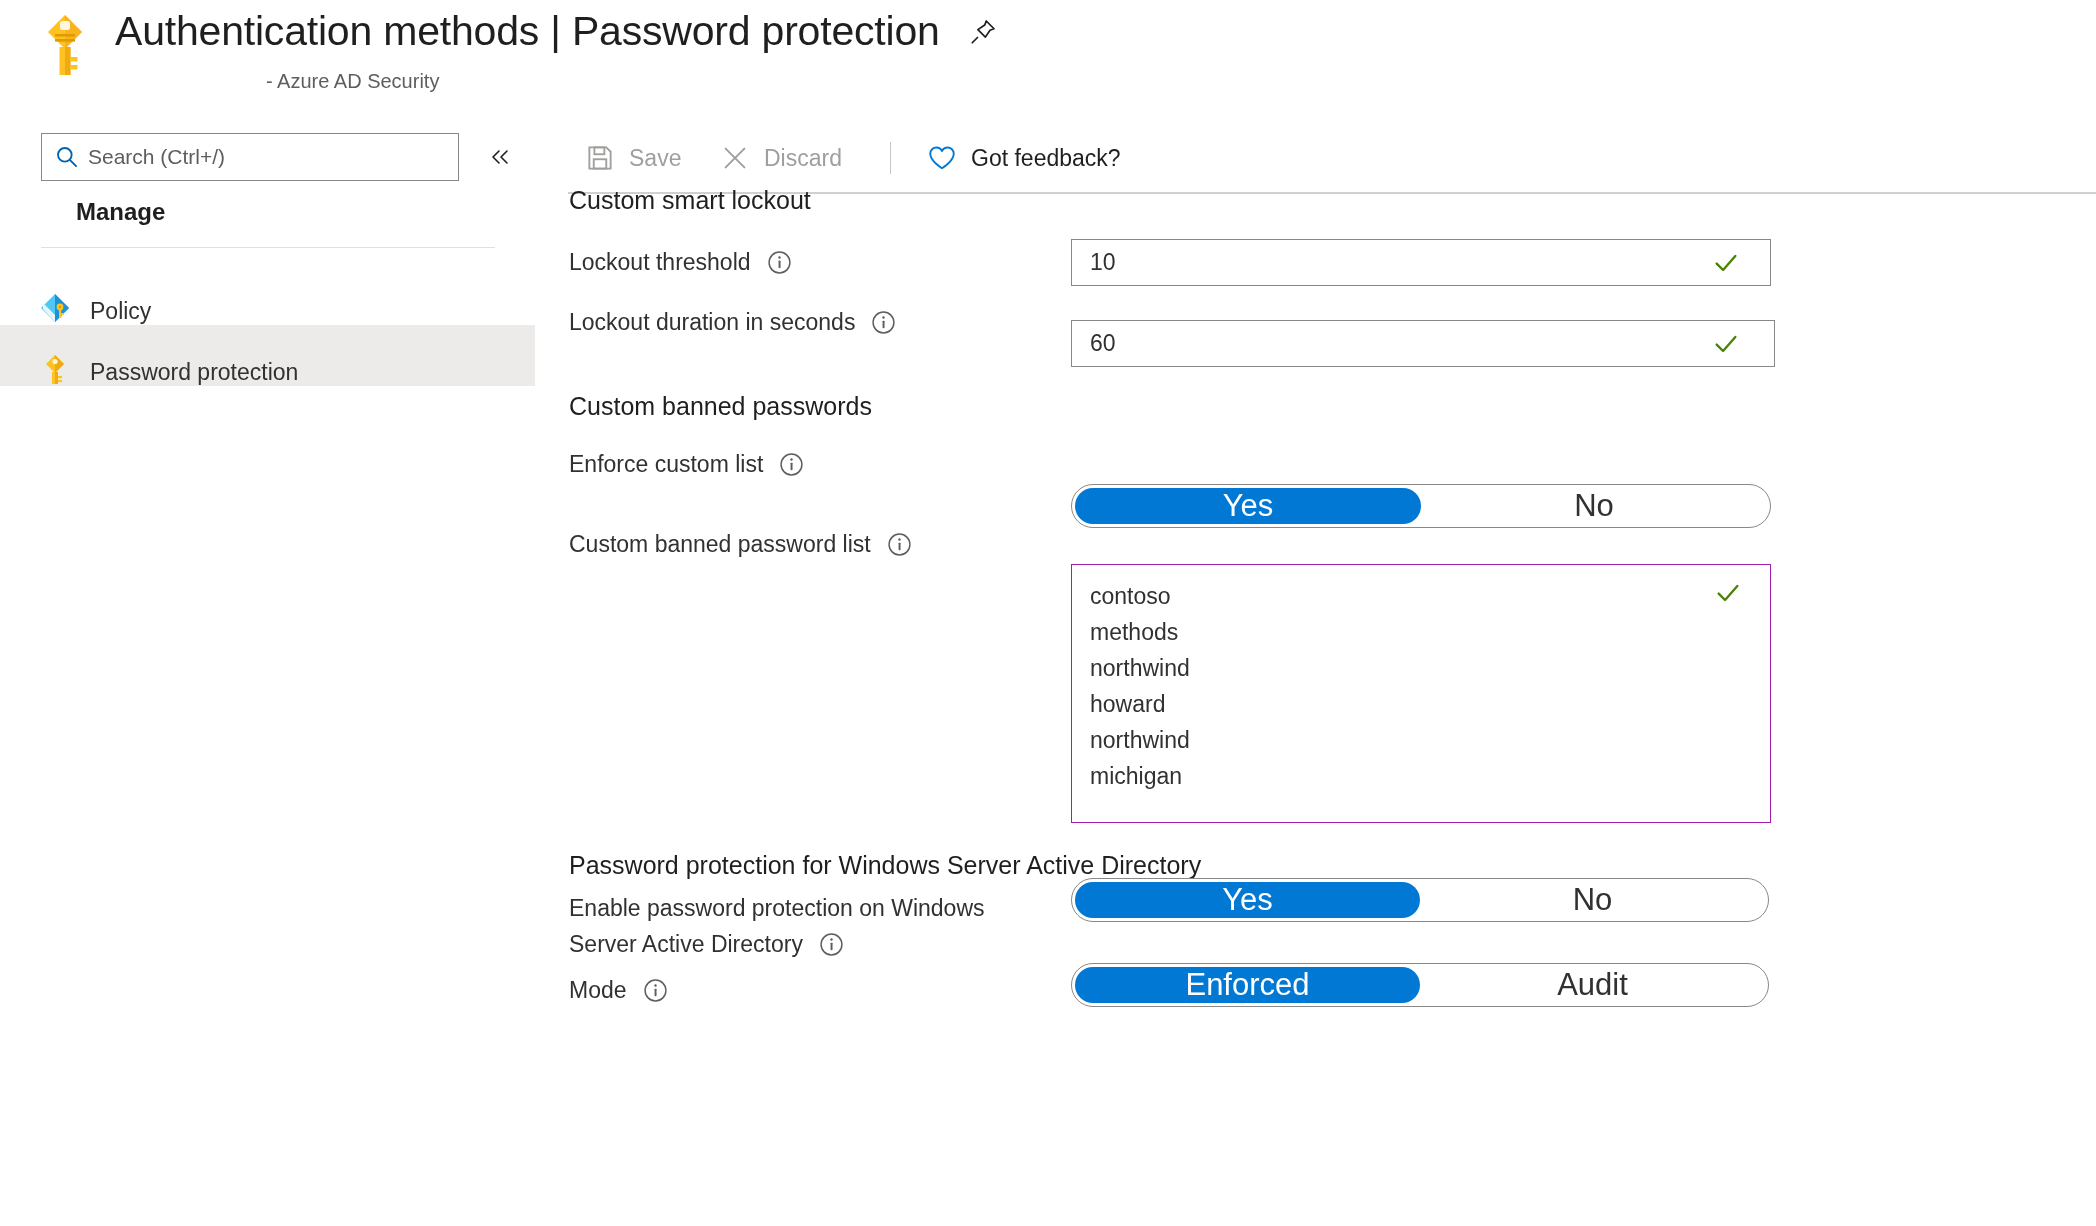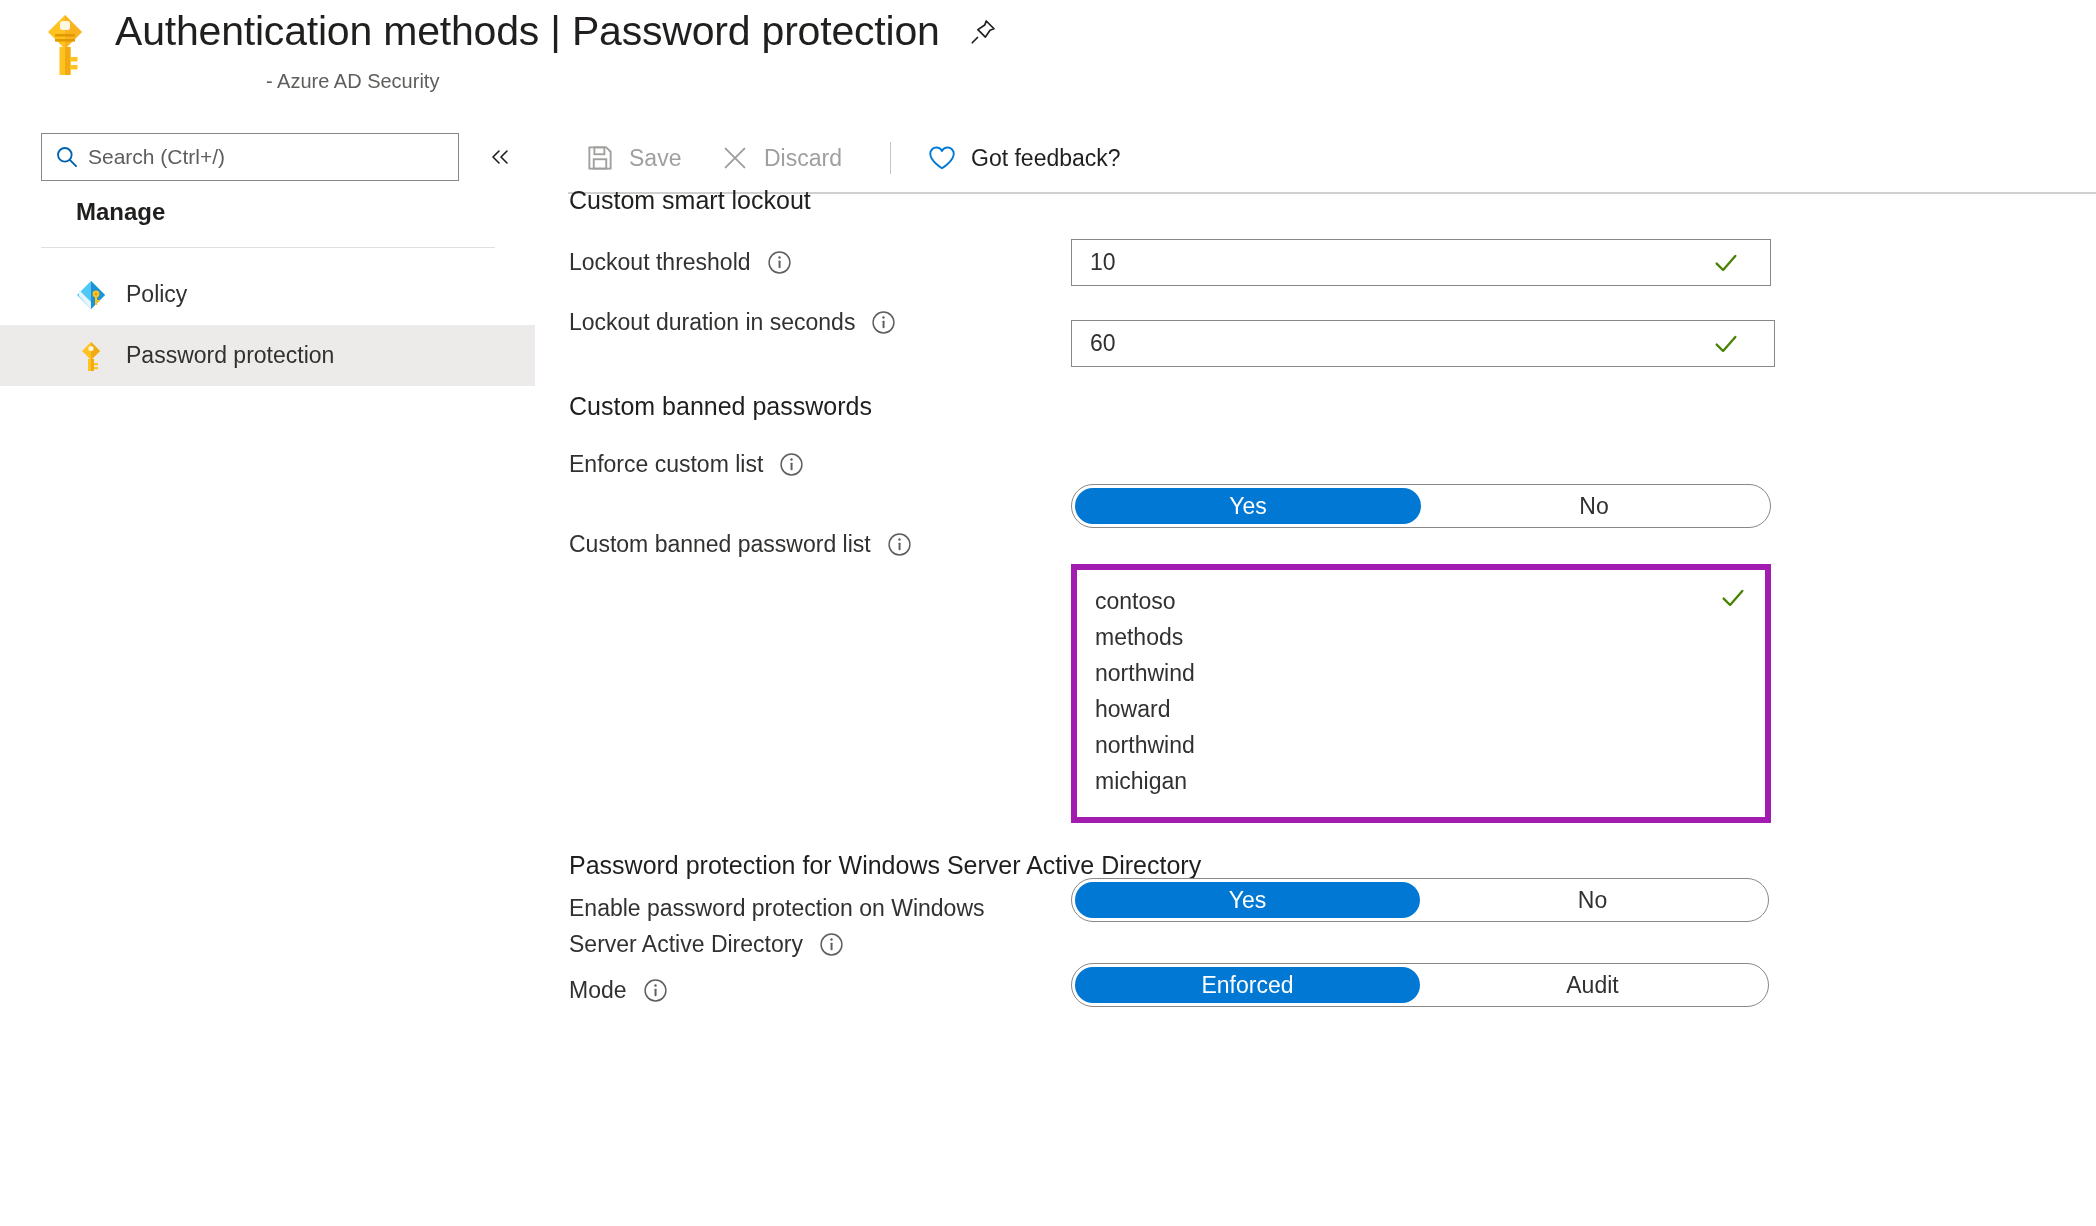--- a/index.html
+++ b/index.html
@@ -28,21 +28,21 @@
       background: transparent; margin-left: 8px; width: 340px; height: 40px; }
   .search-input::placeholder { color: #605e5c; }
   .collapse-btn { position: absolute; left: 483px; top: 18px; width: 34px; height: 30px;
       display: flex; align-items: center; justify-content: center; cursor: pointer; }
   .collapse-btn svg { width: 26px; height: 22px; }
 
   .manage-label { position: absolute; left: 41px; top: 74px; font-size: 24px; font-weight: 700; color: #201f1e; margin-left: 35px; }
   .manage-rule { position: absolute; left: 41px; top: 123px; width: 454px; height: 1px; background: #e1dfdd; }
 
   .nav-list { position: absolute; left: 0; top: 140px; width: 535px; }
-  .nav-item { position: relative; height: 61px; display: flex; align-items: center; cursor: pointer; padding-left: 36px; }
+  .nav-item { position: relative; height: 61px; display: flex; align-items: flex-end; cursor: pointer; }
   .nav-item.selected { background: #edebe9; }
   .nav-ico { width: 34px; height: 34px; margin-left: 38px; flex: none; display: block; }
   .nav-label { margin-left: 18px; font-size: 23px; color: #323130; white-space: nowrap; }
 
   
   .cmdbar { position: absolute; left: 568px; top: 124px; width: 1528px; height: 69px; }
   .cmd { position: absolute; top: 13px; height: 42px; display: flex; align-items: center; gap: 14px; }
   .cmd-label { font-size: 23px; white-space: nowrap; }
   .cmd.disabled .cmd-label { color: #a19f9d; }
   .cmd.enabled .cmd-label { color: #201f1e; }
@@ -63,24 +63,24 @@
 
   .txtbox { position: absolute; border: 1px solid #8a8886; background: #fff;
       display: flex; align-items: center; }
   .txtbox .val { font-size: 23px; color: #323130; margin-left: 18px; }
   .check-icon { position: absolute; width: 28px; height: 28px; }
 
   
   .pill { position: absolute; border: 1px solid #8a8886; border-radius: 999px;
       background: #fff; display: flex; align-items: center; padding: 3px; }
   .pill-opt { flex: 1 1 0; height: 100%; display: flex; align-items: center; justify-content: center;
-      font-size: 23px; color: #323130; border-radius: 999px; cursor: pointer; }
+      font-size: 31px; color: #323130; border-radius: 999px; cursor: pointer; }
   .pill-opt.on { background: #0078d4; color: #ffffff; }
 
-  .listbox { position: absolute; border: 6px solid #a21caf; background: #fff; }
+  .listbox { position: absolute; border: 1px solid #a21caf; background: #fff; }
   .listbox .lines { position: absolute; left: 18px; top: 13px; }
   .listbox .line { font-size: 23px; color: #323130; line-height: 36px; white-space: nowrap; }
 </style>
 </head>
 <body>
 
 <div class="header">
 
   <svg class="header-key-icon" viewBox="0 0 46 62">
     <path d="M23 1 L40 18 L23 35 L6 18 Z" fill="#ffc220"></path>

